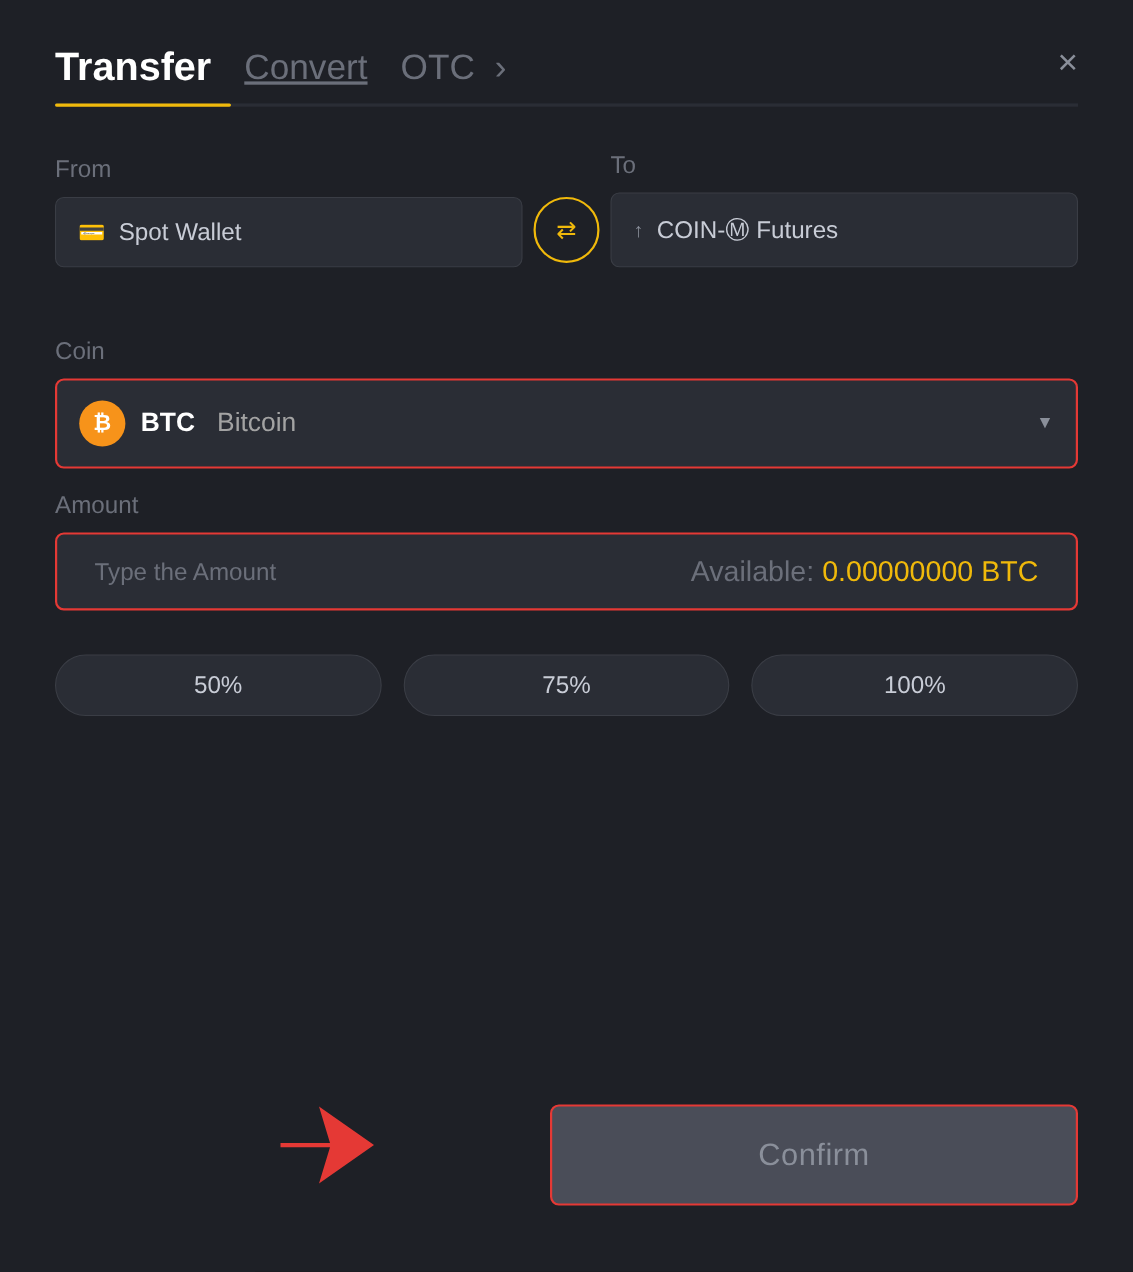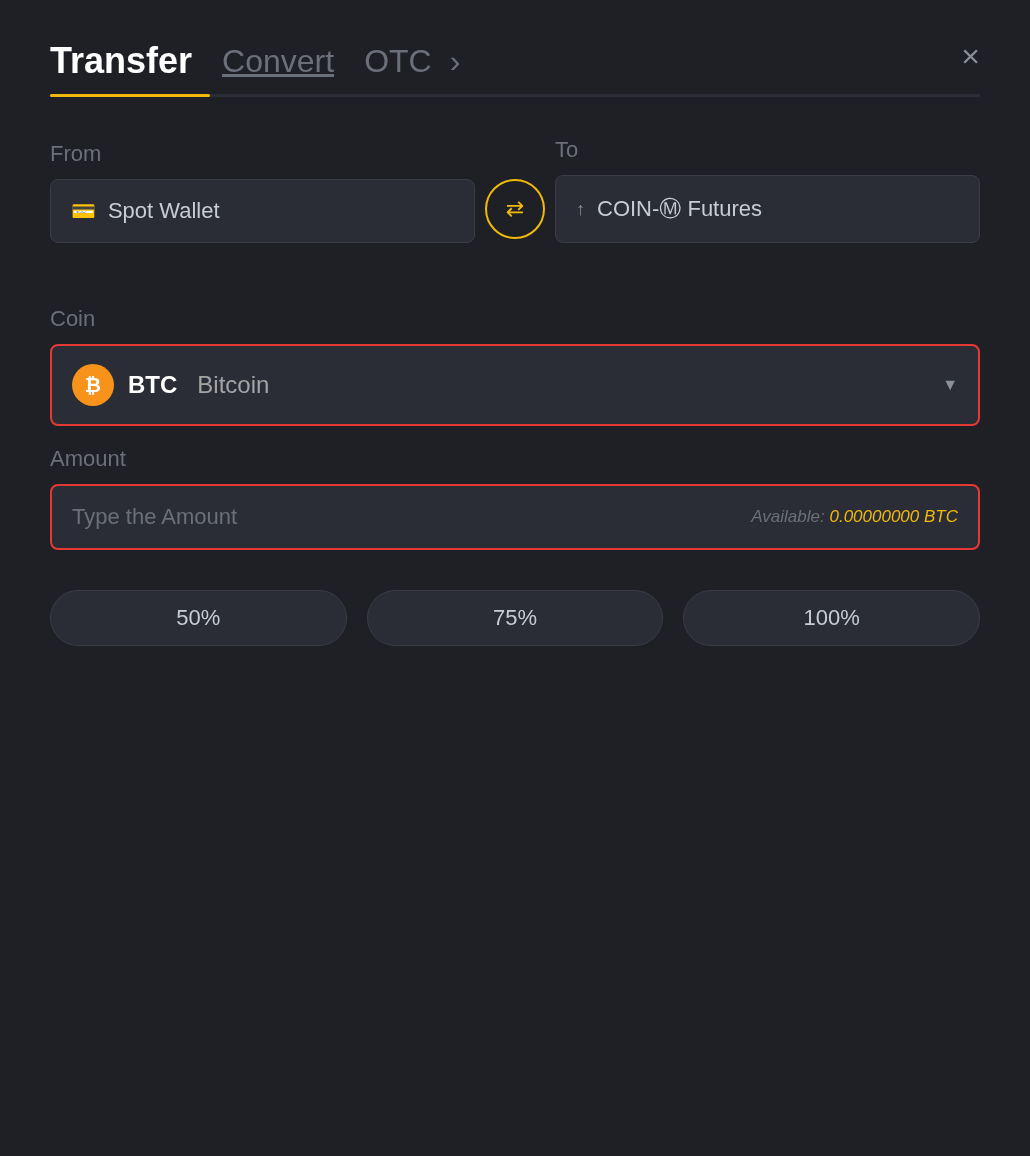--- a/index.html
+++ b/index.html
@@ -14,20 +14,21 @@
     }
 
     .modal {
       background: #1e2026;
       width: 1030px;
       min-height: 1156px;
       position: relative;
       padding: 40px 50px 60px 50px;
       display: flex;
       flex-direction: column;
+      justify-content: center;
     }
 
     
     .header {
       display: flex;
       align-items: center;
       gap: 30px;
       margin-bottom: 0;
       position: relative;
     }
@@ -206,46 +207,45 @@
     
     .amount-section {
       margin-bottom: 40px;
     }
 
     .amount-box {
       margin-top: 12px;
       background: #2a2d35;
       border: 2px solid #e53935;
       border-radius: 8px;
-      padding: 18px 20px;
+      padding: 18px 34px;
       display: flex;
       align-items: center;
       justify-content: space-between;
     }
 
     .amount-input {
       background: transparent;
       border: none;
       outline: none;
       font-size: 22px;
       color: #6b6f7a;
       flex: 1;
       min-width: 0;
     }
 
     .amount-input::placeholder {
       color: #6b6f7a;
     }
 
     .available-text {
-      font-size: 17px;
+      font-size: 26px;
       color: #6b6f7a;
       white-space: nowrap;
       margin-left: 20px;
-      font-style: italic;
     }
 
     .available-value {
       color: #f0b90b;
     }
 
     
     .percent-buttons {
       display: flex;
       gap: 20px;
@@ -365,13 +365,24 @@
       </span>
     </div>
   </div>
 
   <div class="percent-buttons">
     <button class="percent-btn">50%</button>
     <button class="percent-btn">75%</button>
     <button class="percent-btn">100%</button>
   </div>
 
+  <div class="bottom-section">
+    <div class="spacer"></div>
+
+    <div class="arrow-indicator">
+      <svg viewBox="0 0 100 80" xmlns="http://www.w3.org/2000/svg">
+        <polygon points="90,40 40,5 50,38 5,38 5,42 50,42 40,75" fill="#e53935"></polygon>
+      </svg>
+    </div>
+
+    <button class="confirm-btn">Confirm</button>
+  </div>
 </div>
 
 </body></html>

